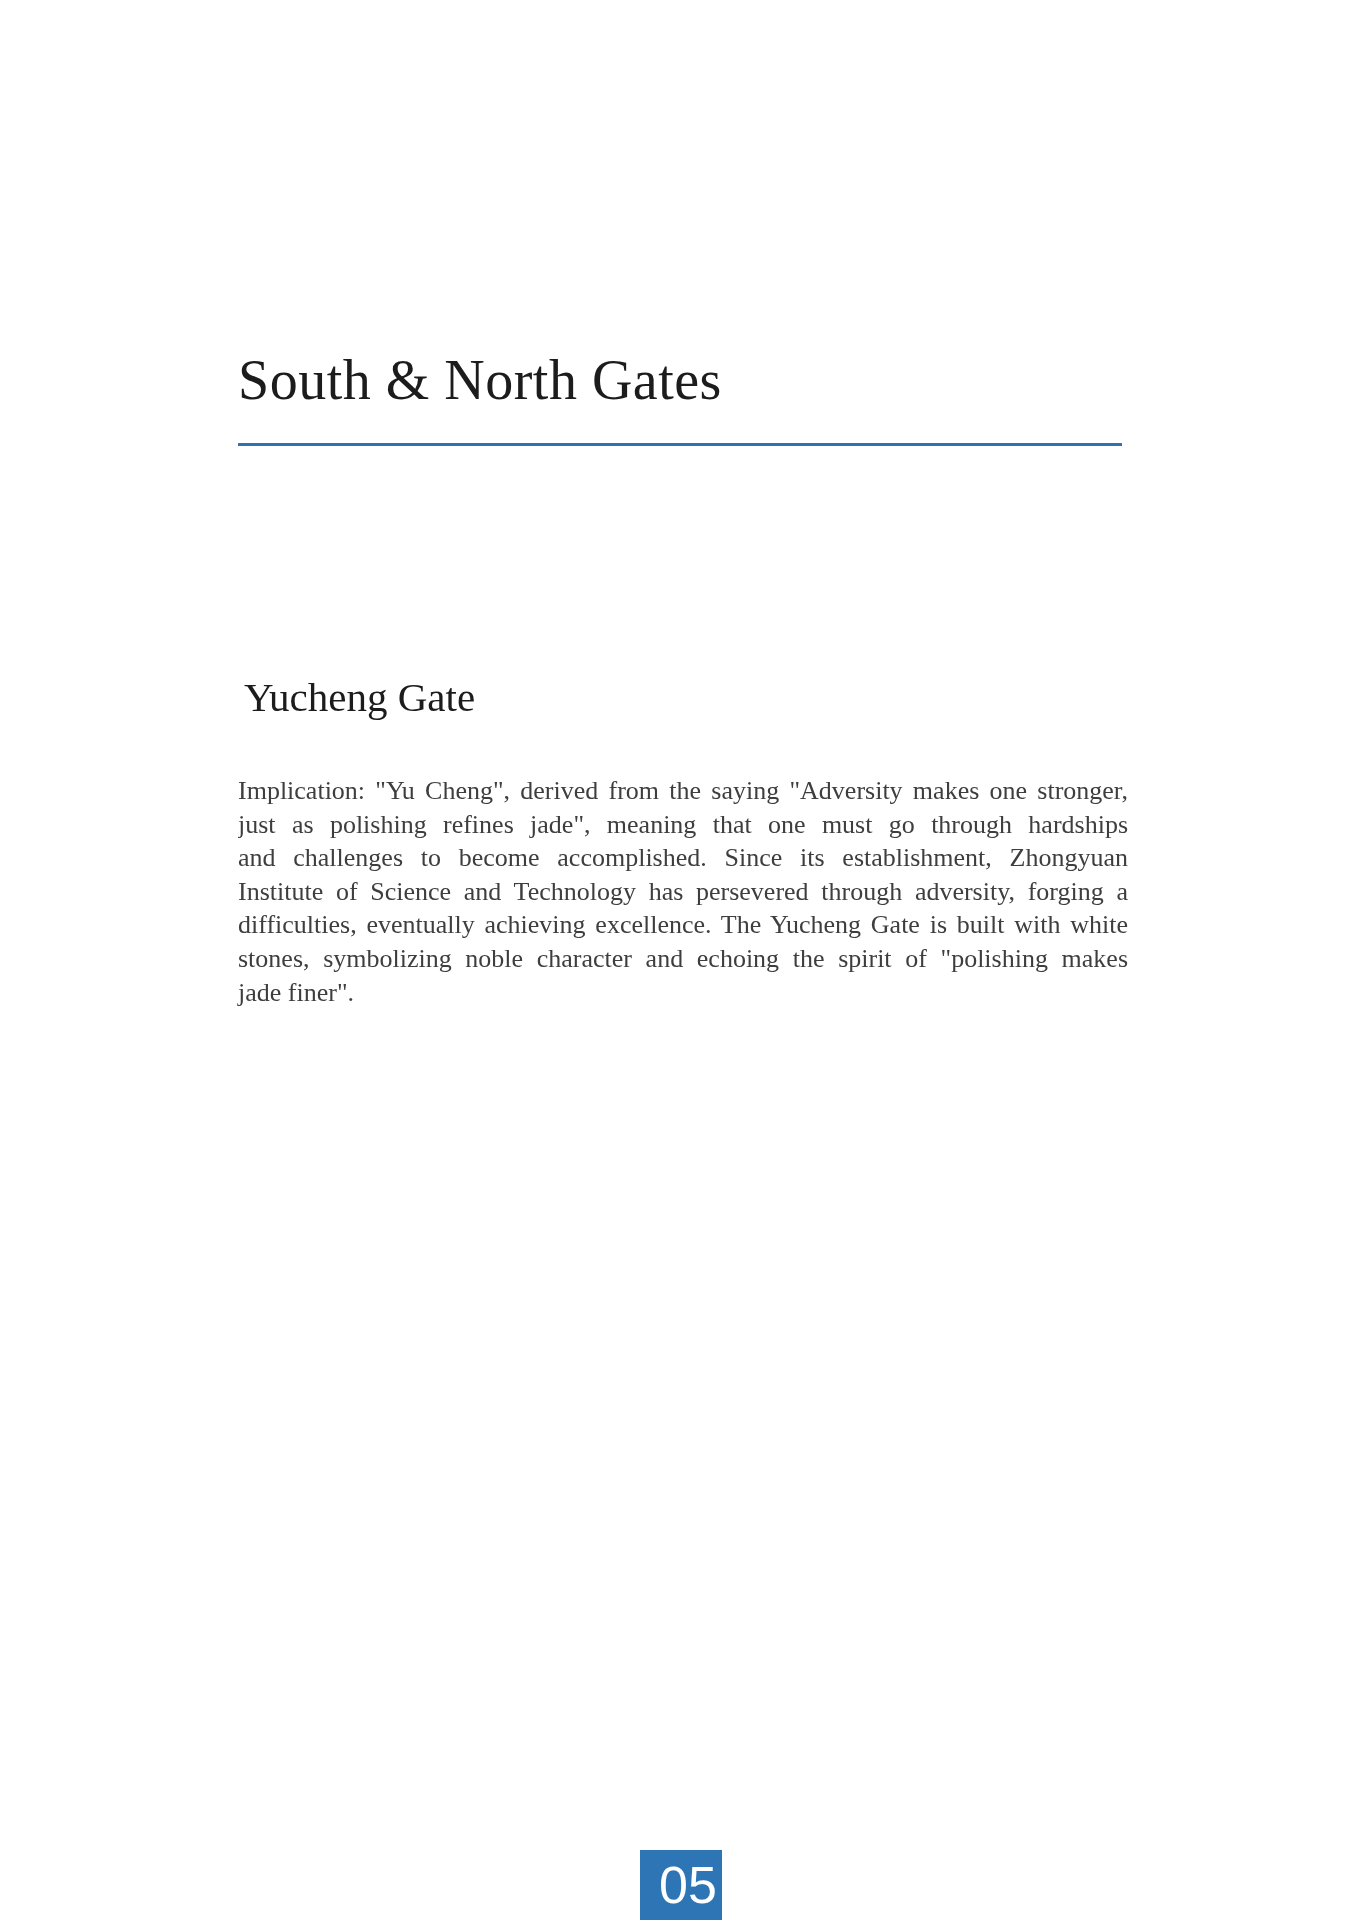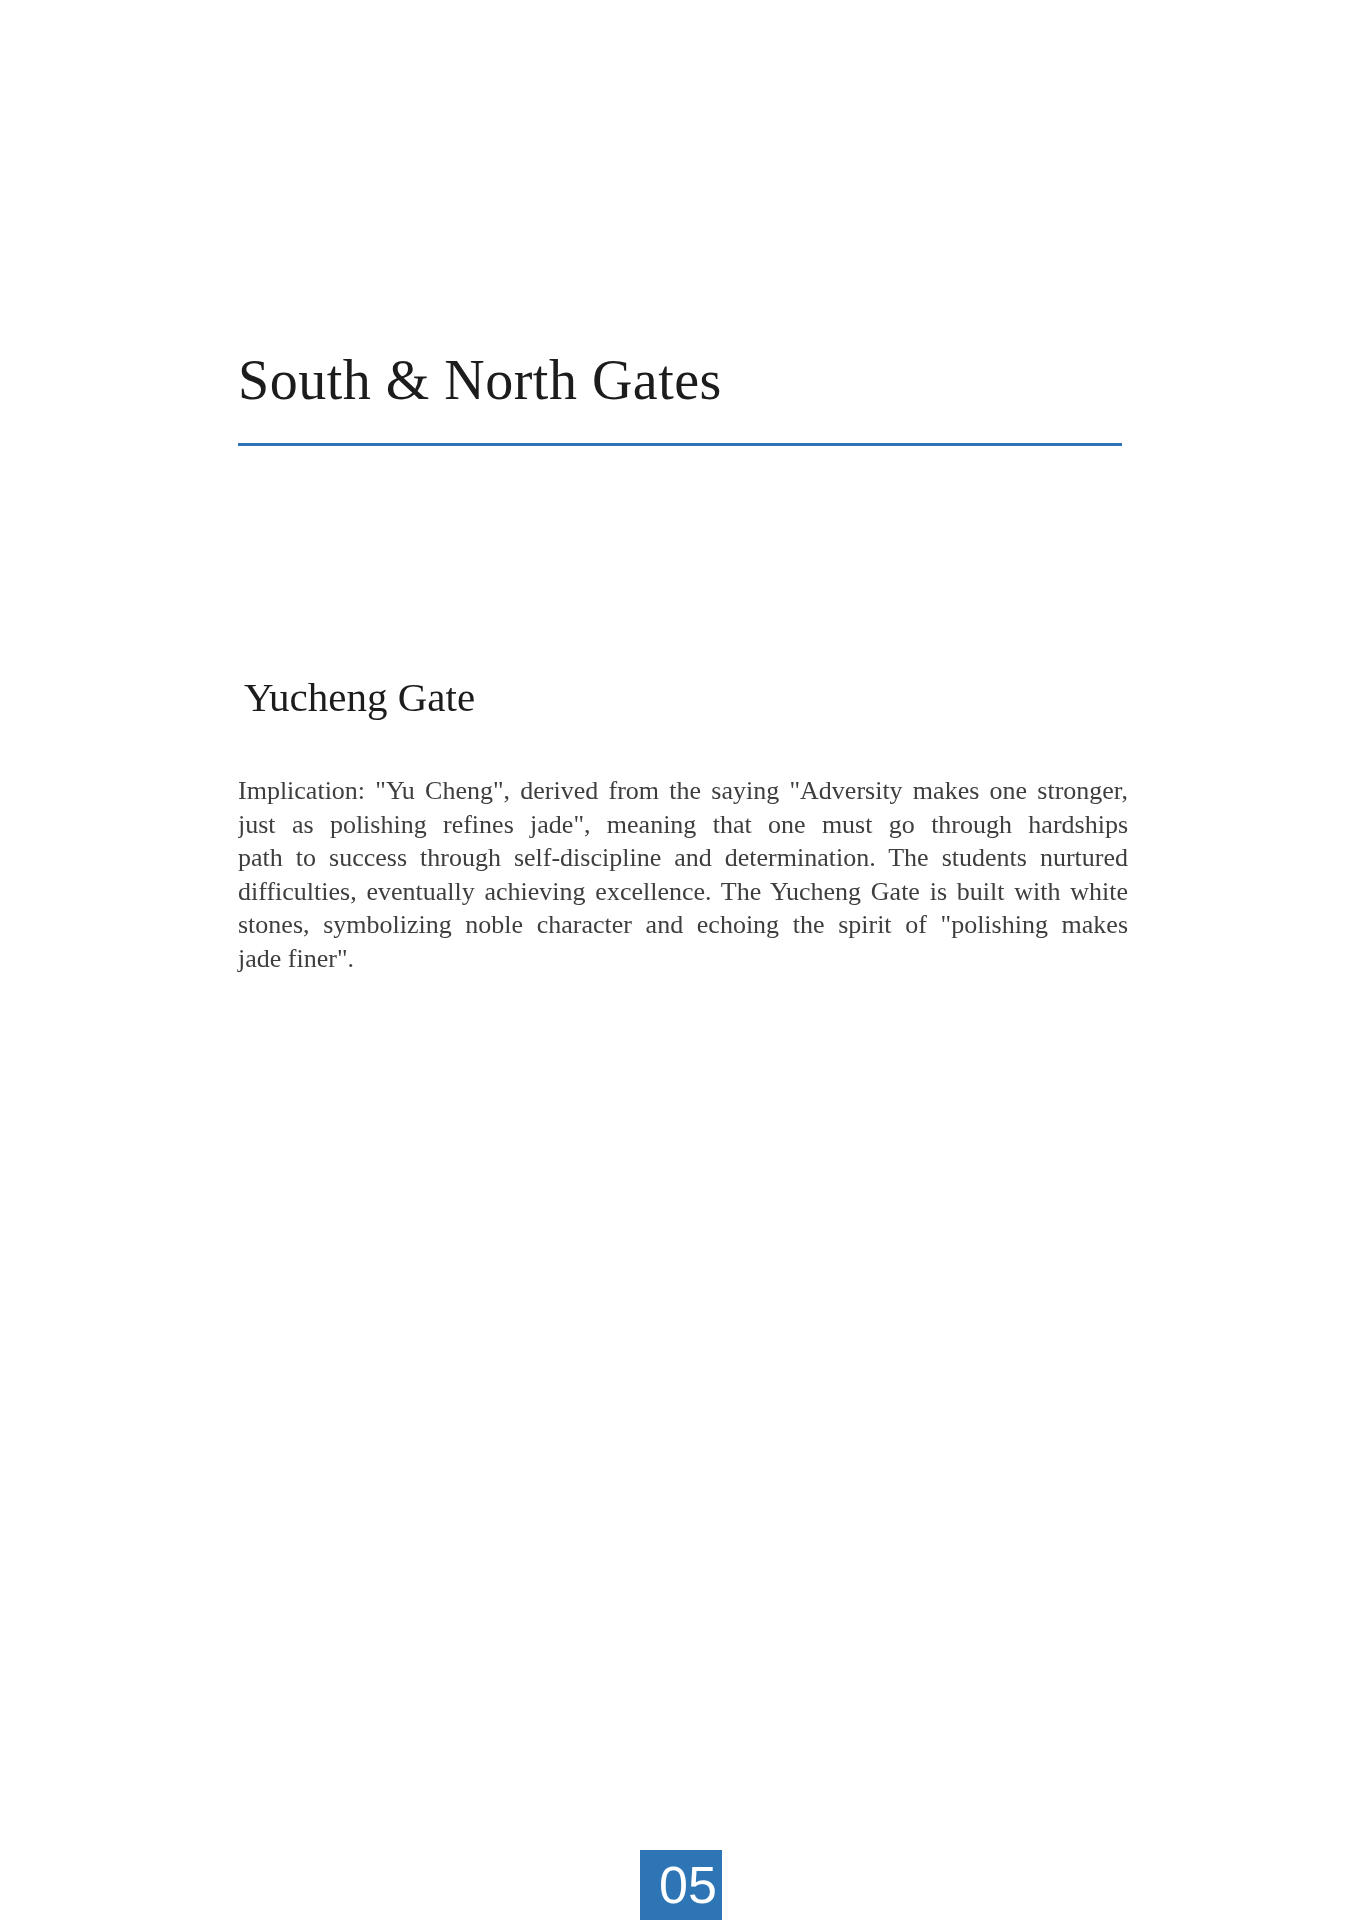--- a/index.html
+++ b/index.html
@@ -94,21 +94,22 @@
 
   <h1 class="doc-title">South &amp; North Gates</h1>
 
   <div class="title-rule"></div>
 
   <h2 class="section-heading">Yucheng Gate</h2>
 
   <div class="body-text">
     <div class="jline">Implication: "Yu Cheng", derived from the saying "Adversity makes one stronger,</div>
     <div class="jline">just as polishing refines jade", meaning that one must go through hardships</div>
-    <div class="jline">path to success through self-discipline and determination. The students nurtured</div>
+    <div class="jline">and challenges to become accomplished. Since its establishment, Zhongyuan</div>
+    <div class="jline">Institute of Science and Technology has persevered through adversity, forging a</div>
     <div class="jline">difficulties, eventually achieving excellence. The Yucheng Gate is built with white</div>
     <div class="jline">stones, symbolizing noble character and echoing the spirit of "polishing makes</div>
     <div class="lline">jade finer".</div>
   </div>
 
   <div class="page-number-box">
     <span>05</span>
   </div>
 
 </div>

